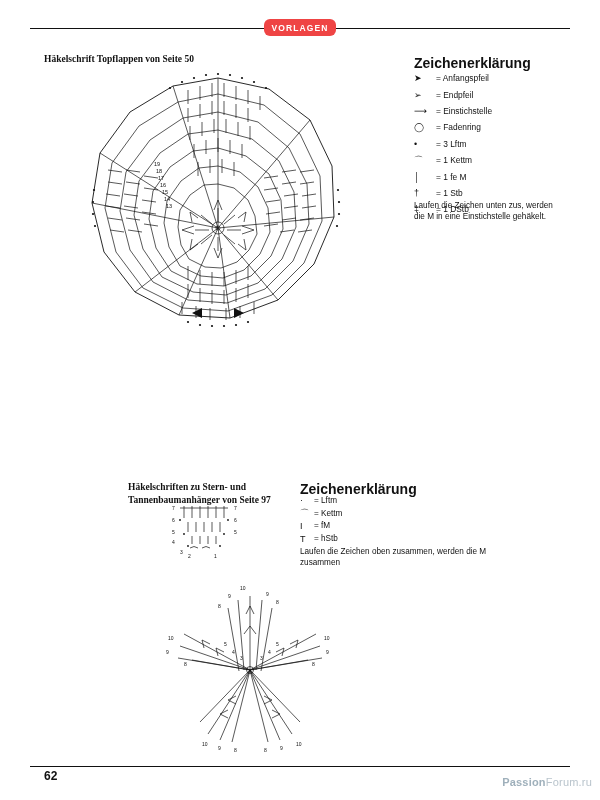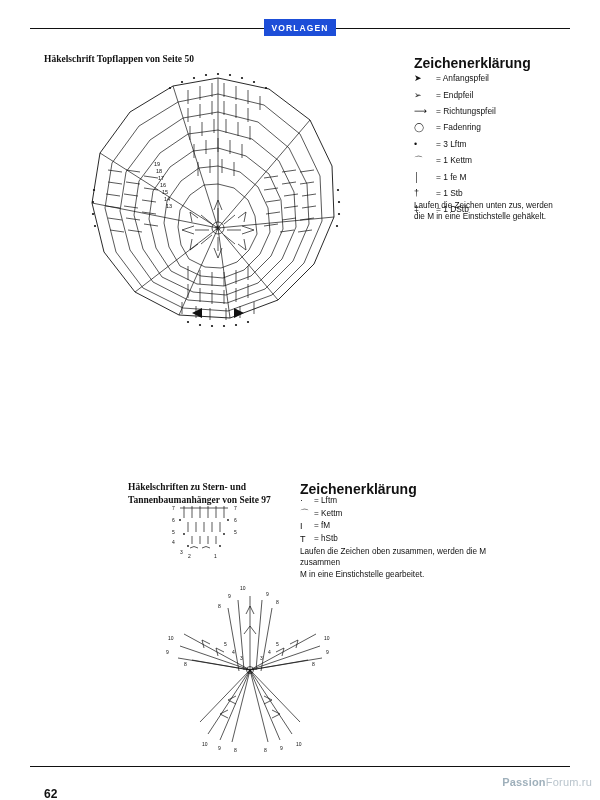--- a/index.html
+++ b/index.html
@@ -36,28 +36,29 @@
     width: 540px;
     height: 1px;
     background: #111111;
   }
   .header-chip {
     position: absolute;
     top: 19px;
     left: 264px;
     width: 72px;
     height: 17px;
-    background: #1d4ed8;
+    background: #ef4444;
     color: #ffffff;
     font-size: 8.5px;
     font-weight: bold;
     letter-spacing: 1.1px;
     display: flex;
     align-items: center;
     justify-content: center;
+    border-radius: 6px;
   }
   
   .sect-title {
     position: absolute;
     font-family: "Liberation Serif", serif;
     font-weight: bold;
     font-size: 9.5px;
     color: #111111;
     line-height: 1.35;
   }
@@ -143,21 +144,20 @@
   #diagram-star { top: 578px; left: 140px; }
 
   
   .page-number {
     position: absolute;
     left: 44px;
     top: 769px;
     font-size: 12px;
     font-weight: bold;
     color: #111111;
-    margin-top: 18px;
   }
   .footer-rule {
     position: absolute;
     left: 30px;
     top: 766px;
     width: 540px;
     height: 1px;
     background: #111111;
   }
   .watermark {
@@ -384,21 +384,21 @@
     <div class="row">
       <span class="sym">➤</span>
       <span class="txt">= Anfangspfeil</span>
     </div>
     <div class="row">
       <span class="sym">➢</span>
       <span class="txt">= Endpfeil</span>
     </div>
     <div class="row">
       <span class="sym">⟶</span>
-      <span class="txt">= Richtungspfeil</span>
+      <span class="txt">= Einstichstelle</span>
     </div>
     <div class="row">
       <span class="sym">◯</span>
       <span class="txt">= Fadenring</span>
     </div>
     <div class="row">
       <span class="sym">•</span>
       <span class="txt">= 3 Lftm</span>
     </div>
     <div class="row">
@@ -442,21 +442,20 @@
       <span class="sym">I</span>
       <span class="txt">= fM</span>
     </div>
     <div class="row">
       <span class="sym">T</span>
       <span class="txt">= hStb</span>
     </div>
   </div>
   <div class="legend2-note">
     <div>Laufen die Zeichen oben zusammen, werden die M zusammen</div>
-    <div>M in eine Einstichstelle gearbeitet.</div>
   </div>
 
   <svg class="diagram" id="diagram-mini" width="110" height="60" viewBox="0 0 110 60">
     <g stroke="#111111" fill="none" stroke-width="0.7">
 
       <line x1="34" y1="6" x2="34" y2="18"></line>
       <line x1="42" y1="6" x2="42" y2="18"></line>
       <line x1="50" y1="6" x2="50" y2="18"></line>
       <line x1="58" y1="6" x2="58" y2="18"></line>
       <line x1="66" y1="6" x2="66" y2="18"></line>

